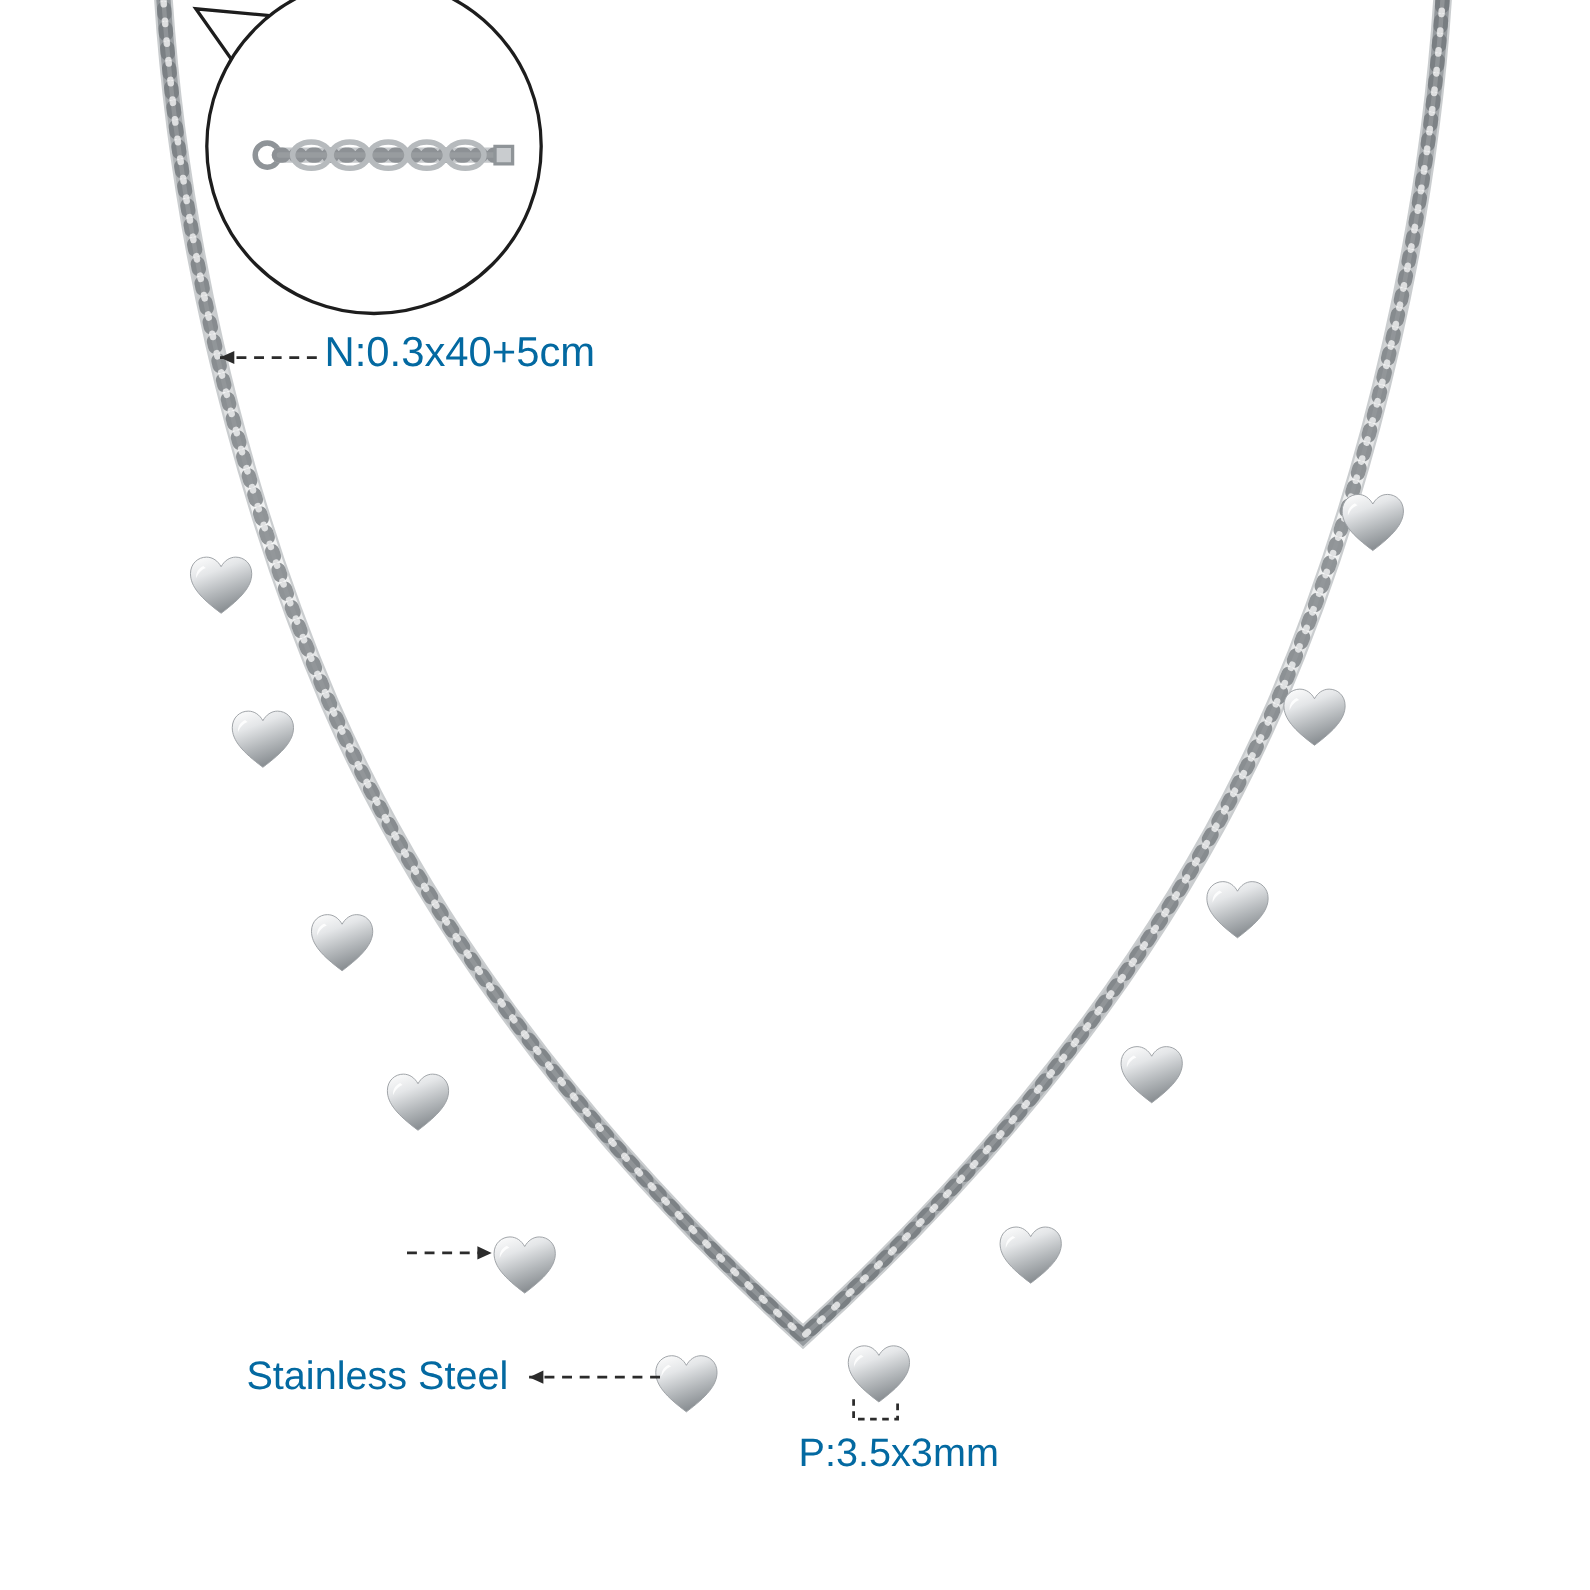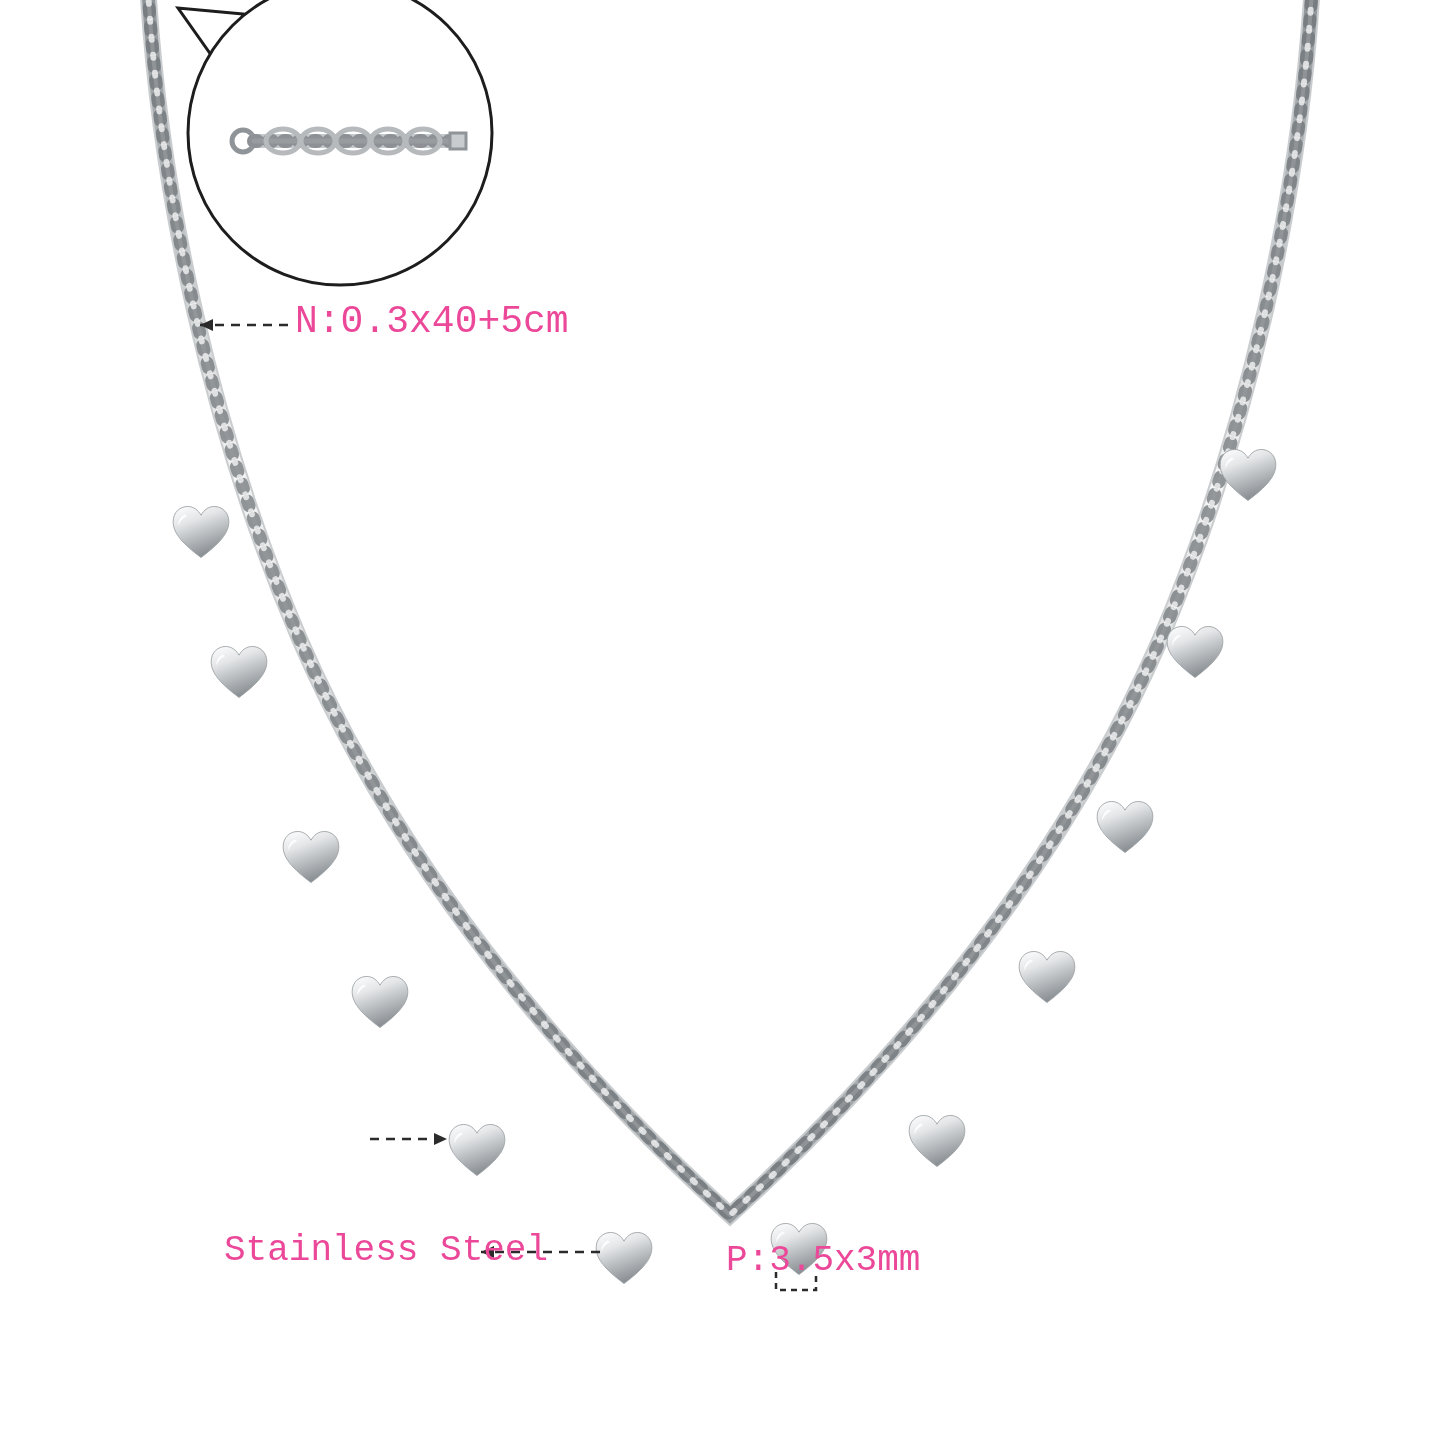--- a/index.html
+++ b/index.html
@@ -19,43 +19,43 @@
   }
   #artwork {
     position: absolute;
     left: 0;
     top: 0;
     width: 1445px;
     height: 1445px;
   }
   .ann {
     position: absolute;
-    color: #ec4899;
+    color: #0369a1;
     white-space: nowrap;
-    font-family: Liberation Mono, monospace;
+    font-family: Liberation Sans, sans-serif;
   }
   #label-chain {
     left: 295px;
     top: 300px;
     font-size: 38px;
   }
   #label-anti {
     left: 148px;
     top: 1116px;
     font-size: 40px;
   }
   #label-steel {
     left: 224px;
     top: 1230px;
     font-size: 36px;
     text-align: center;
   }
   #label-pendant {
     left: 726px;
-    top: 1240px;
+    top: 1300px;
     font-size: 36px;
     text-align: center;
   }
 </style>
 </head>
 <body>
 
 <div id="stage">
 
   <svg id="artwork" viewBox="0 0 1445 1445">

